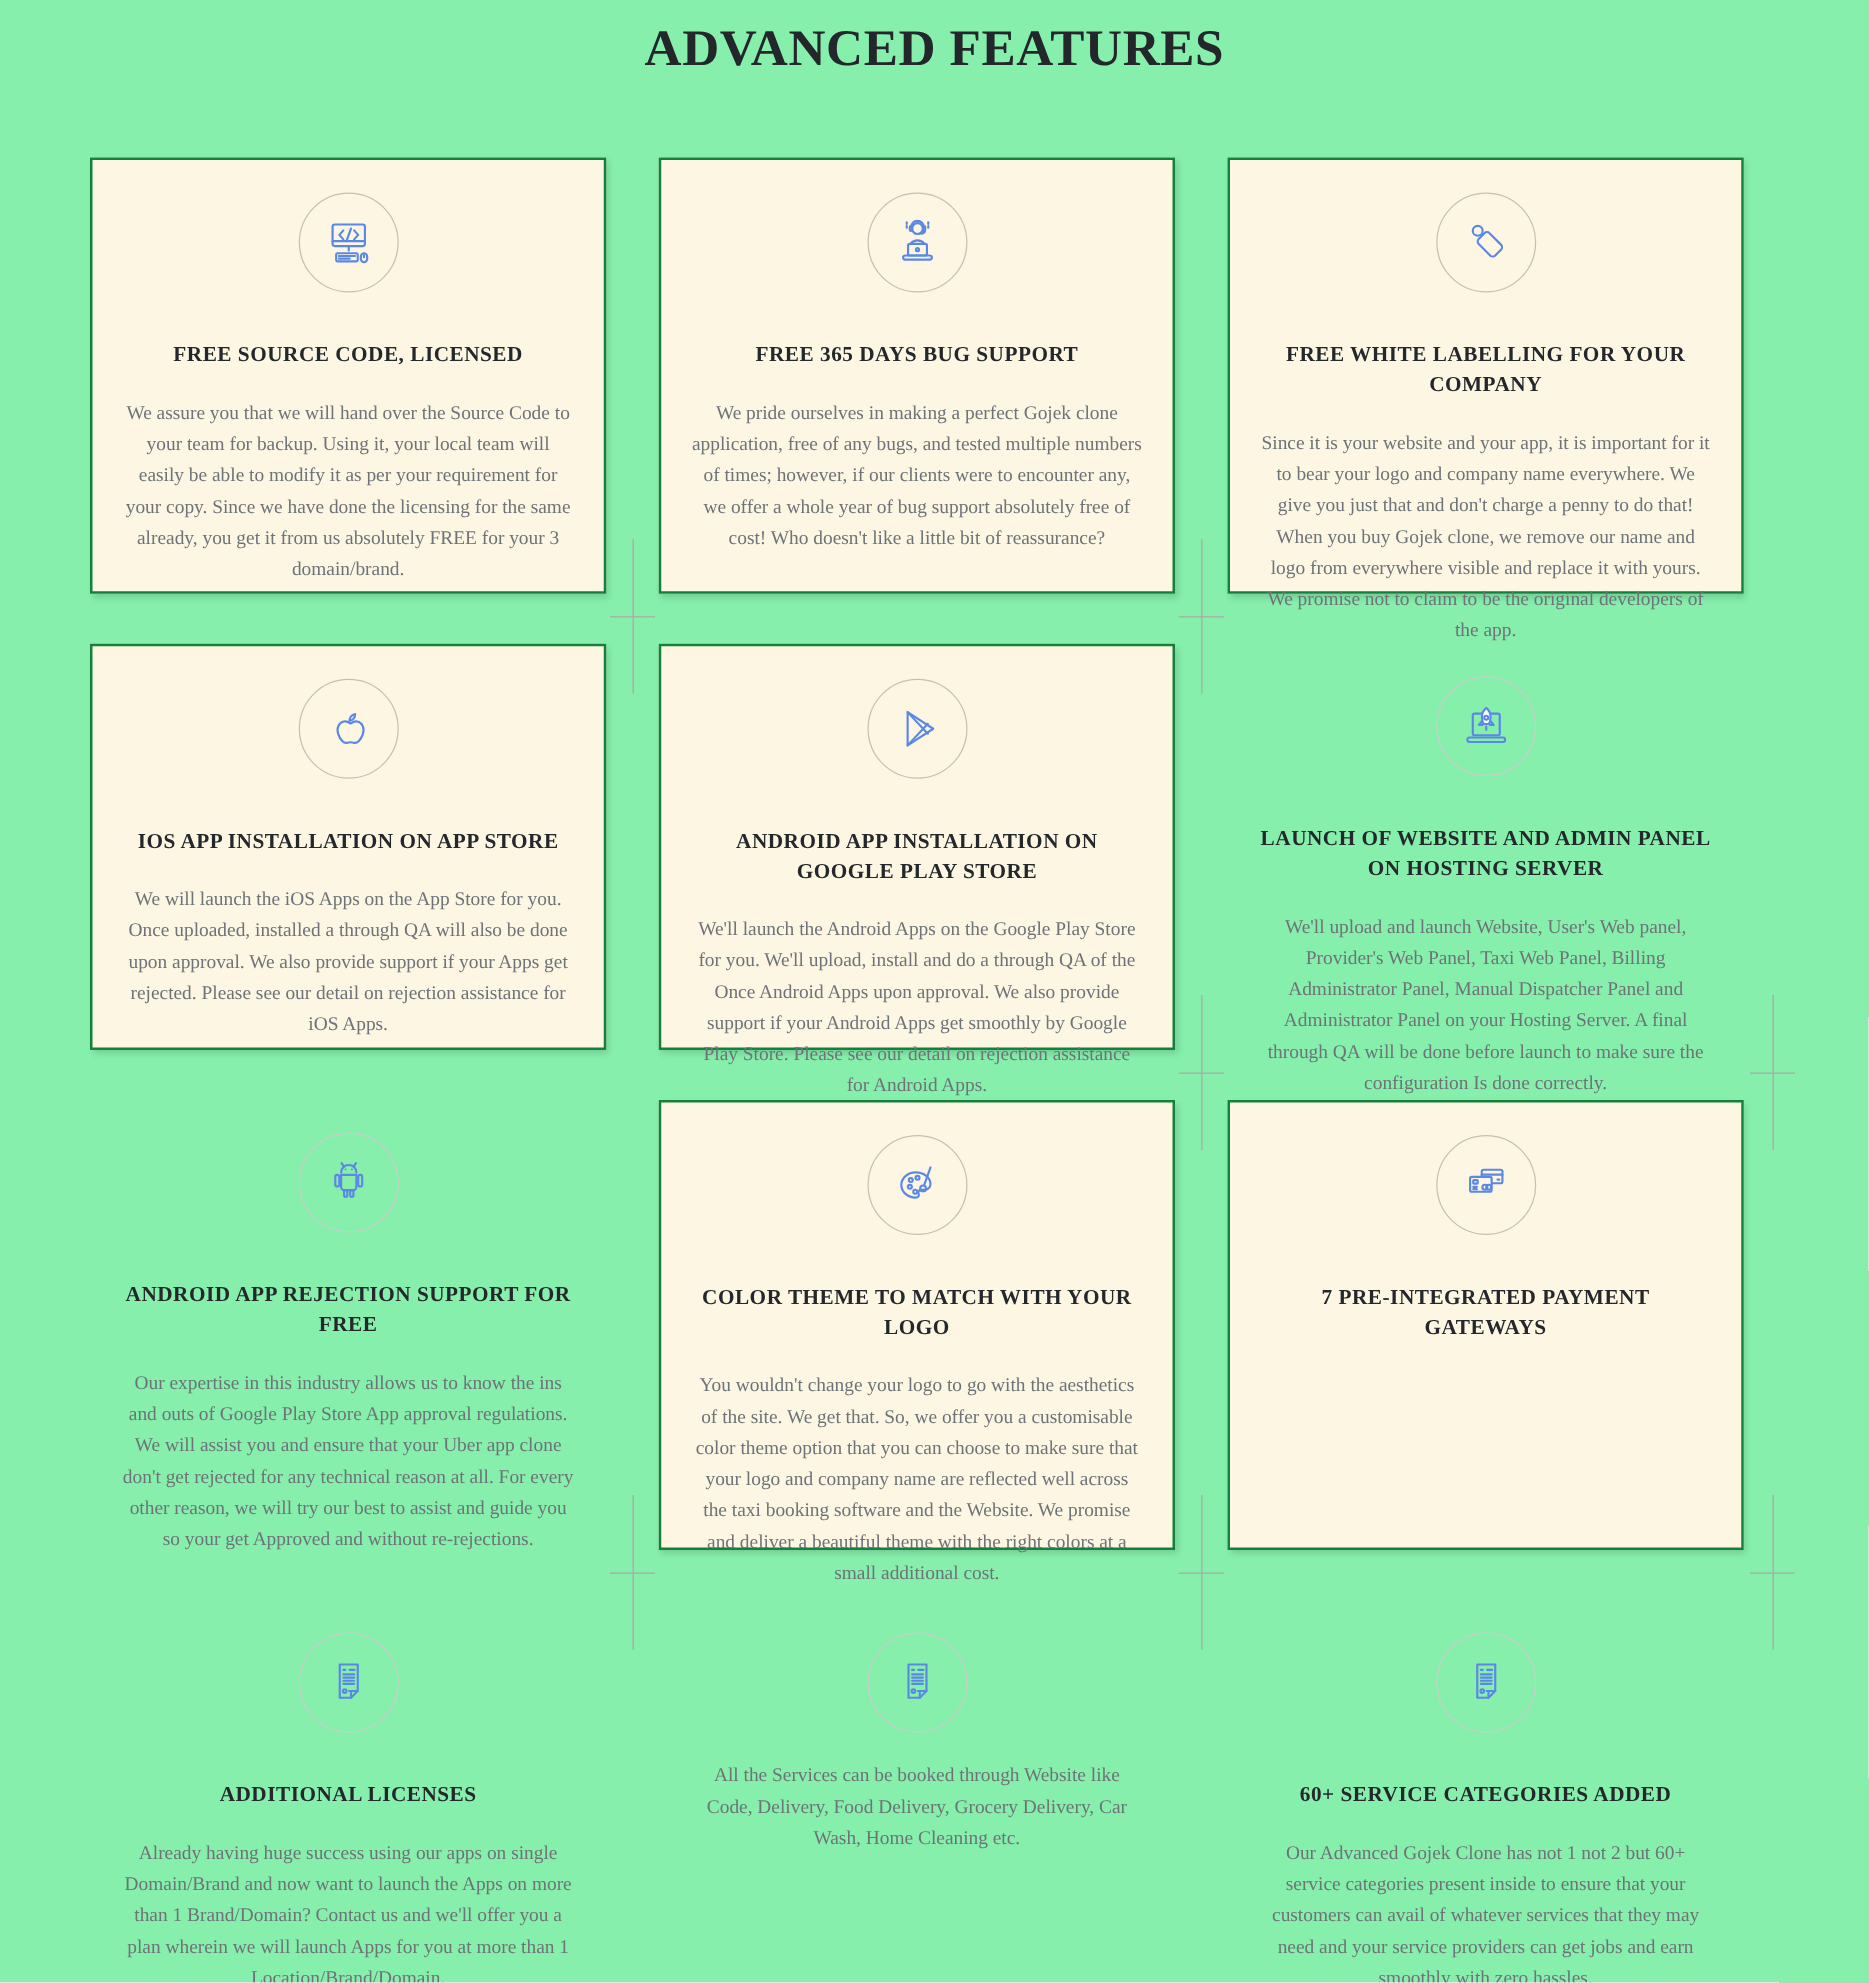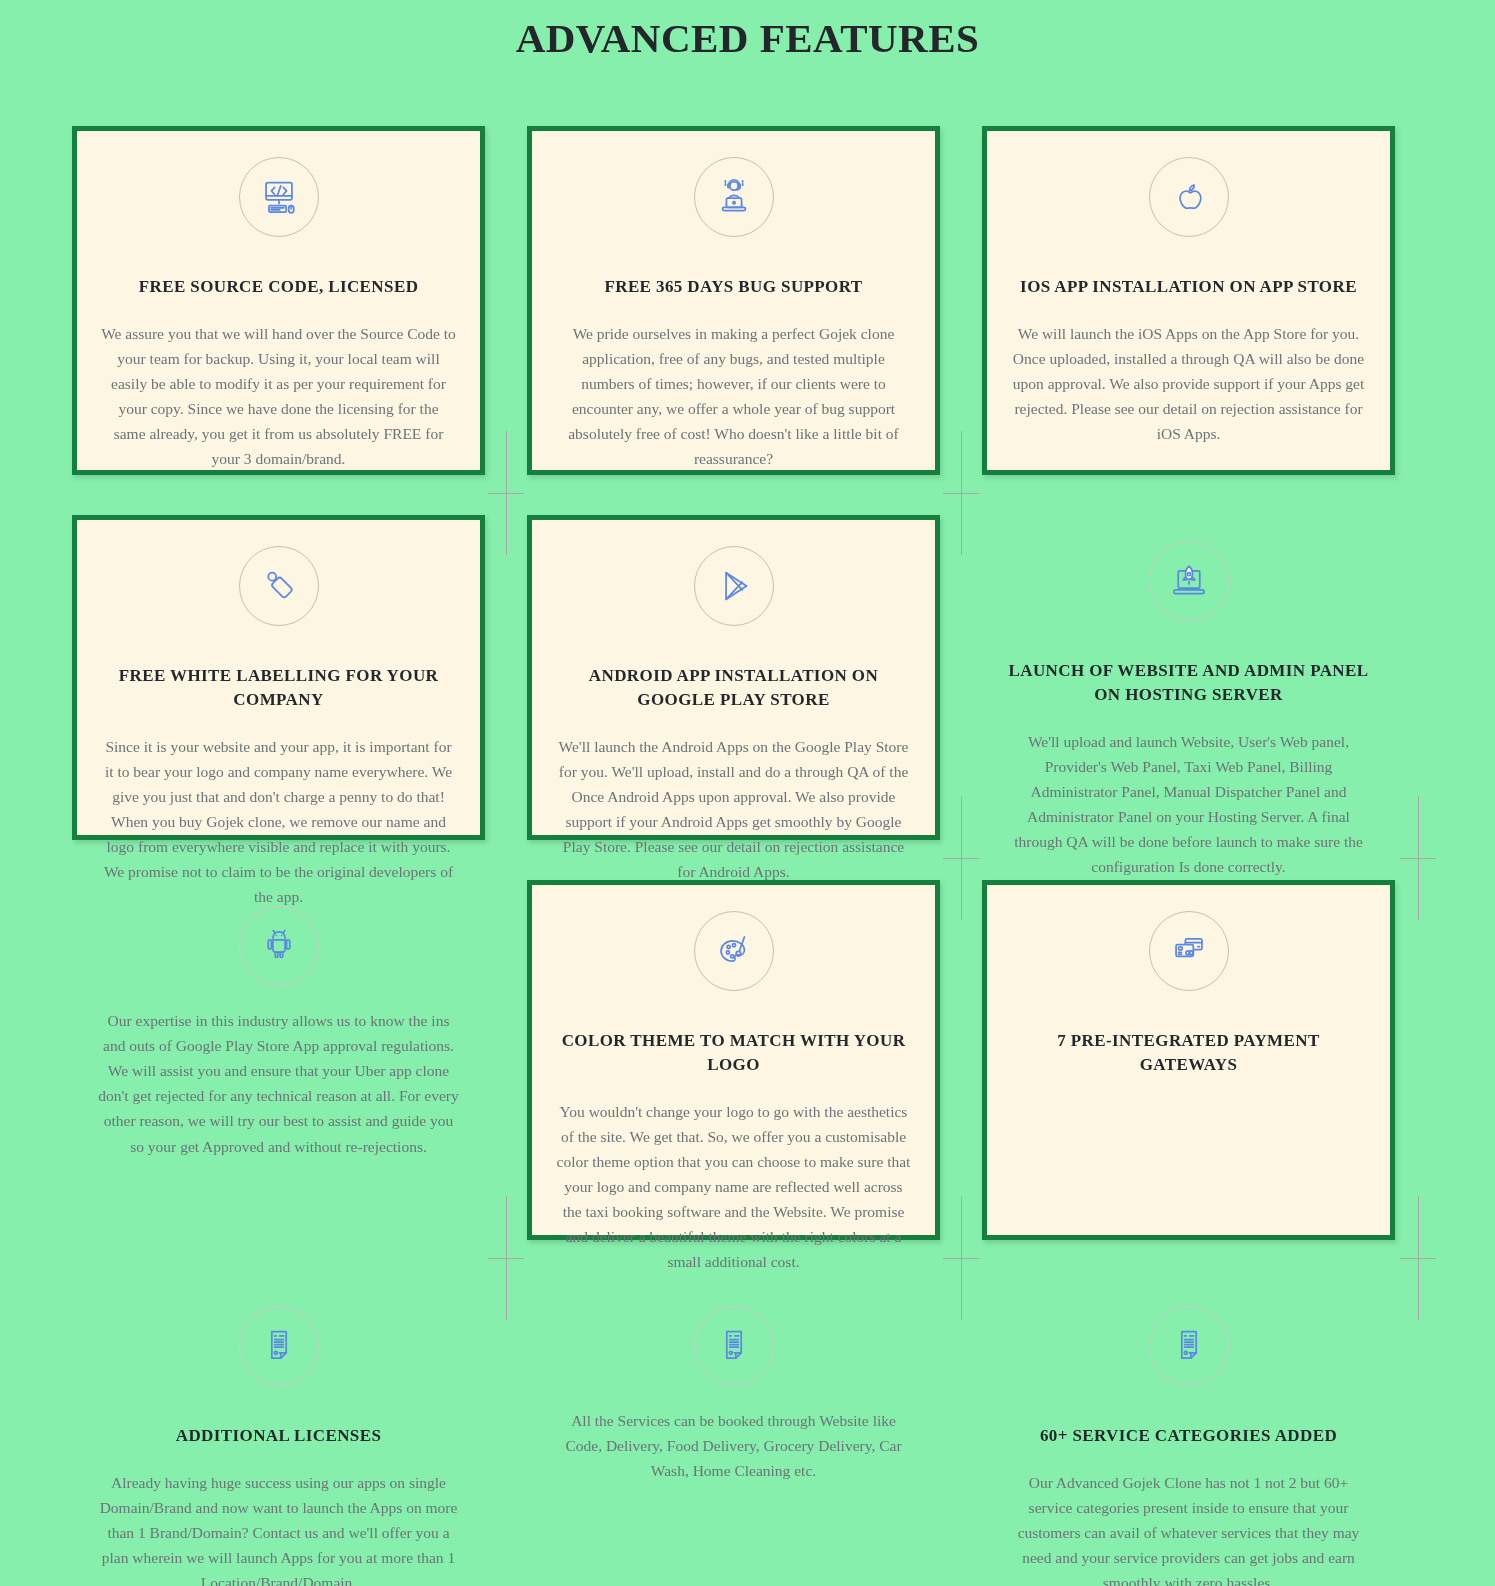--- a/index.html
+++ b/index.html
@@ -23,21 +23,21 @@
     column-gap:42px; row-gap:40px;
     margin-left:72px; margin-top:64px;
   }
   .card {
     box-sizing:border-box;
     padding:24px 24px 10px;
     text-align:center;
   }
   .card.cream {
     background:#fdf6e3;
-    border:5px solid #15803d;
+    border:2px solid #15803d;
     box-shadow:2px 3px 5px rgba(0,0,0,.14);
   }
   .icon-circle {
     width:78px; height:78px;
     margin:2px auto 0;
     border:1px solid #c7c0b1;
     border-radius:50%;
     display:flex; align-items:center; justify-content:center;
   }
   .card.plain .icon-circle { border-color:#cccccc; }
@@ -103,37 +103,37 @@
           <rect x="16" y="46.5" width="32" height="4.5" rx="2.25"></rect>
         </svg>
       </div>
       <h3 class="card-title">FREE 365 DAYS BUG SUPPORT</h3>
       <p class="card-body">We pride ourselves in making a perfect Gojek clone application, free of any bugs, and tested multiple numbers of times; however, if our clients were to encounter any, we offer a whole year of bug support absolutely free of cost! Who doesn't like a little bit of reassurance?</p>
     </div>
 
     <div class="card cream">
       <div class="icon-circle">
         <svg class="ic" width="46" height="46" viewBox="0 0 64 64">
+          <circle cx="22.5" cy="19" r="5.5"></circle>
+          <rect x="27.5" y="21" width="17" height="26" rx="4" transform="rotate(-45 36 34)"></rect>
+        </svg>
+      </div>
+      <h3 class="card-title">FREE WHITE LABELLING FOR YOUR COMPANY</h3>
+      <p class="card-body">Since it is your website and your app, it is important for it to bear your logo and company name everywhere. We give you just that and don't charge a penny to do that! When you buy Gojek clone, we remove our name and logo from everywhere visible and replace it with yours. We promise not to claim to be the original developers of the app.</p>
+    </div>
+
+    <div class="card cream">
+      <div class="icon-circle">
+        <svg class="ic" width="46" height="46" viewBox="0 0 64 64">
           <path d="M41.5 24c-2.7-.5-5.2.6-6.7 1.8-.5.4-1.1.4-1.6 0-1.5-1.2-4-2.3-6.7-1.8-5.5 1-8.4 7.3-6.2 13.9 2.2 6.5 6.4 10.6 9.7 9.8 1.1-.3 2.2-.7 4-.7s2.9.4 4 .7c3.3.8 7.5-3.3 9.7-9.8 2.2-6.6-.7-12.9-6.2-13.9z"></path>
           <path d="M32.8 23.3c-.2-3.8 2.6-7.2 6.3-7.7.2 3.8-2.6 7.3-6.3 7.7z"></path>
         </svg>
       </div>
       <h3 class="card-title">IOS APP INSTALLATION ON APP STORE</h3>
       <p class="card-body">We will launch the iOS Apps on the App Store for you. Once uploaded, installed a through QA will also be done upon approval. We also provide support if your Apps get rejected. Please see our detail on rejection assistance for iOS Apps.</p>
-    </div>
-
-    <div class="card cream">
-      <div class="icon-circle">
-        <svg class="ic" width="46" height="46" viewBox="0 0 64 64">
-          <circle cx="22.5" cy="19" r="5.5"></circle>
-          <rect x="27.5" y="21" width="17" height="26" rx="4" transform="rotate(-45 36 34)"></rect>
-        </svg>
-      </div>
-      <h3 class="card-title">FREE WHITE LABELLING FOR YOUR COMPANY</h3>
-      <p class="card-body">Since it is your website and your app, it is important for it to bear your logo and company name everywhere. We give you just that and don't charge a penny to do that! When you buy Gojek clone, we remove our name and logo from everywhere visible and replace it with yours. We promise not to claim to be the original developers of the app.</p>
     </div>
 
     <div class="card cream">
       <div class="icon-circle">
         <svg class="ic" width="46" height="46" viewBox="0 0 64 64">
           <path d="M21 13.5L49.5 32 21 50.5Z"></path>
           <path d="M21 13.5l22.5 24M21 50.5l22.5-24"></path>
         </svg>
       </div>
       <h3 class="card-title">ANDROID APP INSTALLATION ON GOOGLE PLAY STORE</h3>
@@ -162,20 +162,21 @@
           <path d="M26.5 14l-2.5-3.5M37.5 14l2.5-3.5"></path>
           <circle class="dot" cx="28.5" cy="17.5" r="1"></circle>
           <circle class="dot" cx="35.5" cy="17.5" r="1"></circle>
           <path d="M23.5 23.5h17v13.5a3.5 3.5 0 0 1-3.5 3.5h-10a3.5 3.5 0 0 1-3.5-3.5z"></path>
           <rect x="17" y="23.5" width="4.5" height="13" rx="2.25"></rect>
           <rect x="42.5" y="23.5" width="4.5" height="13" rx="2.25"></rect>
           <rect x="26.8" y="40.5" width="3.6" height="7.5" rx="1.8"></rect>
           <rect x="33.6" y="40.5" width="3.6" height="7.5" rx="1.8"></rect>
         </svg>
       </div>
+      <h3 class="card-title">ANDROID APP REJECTION SUPPORT FOR FREE</h3>
       <p class="card-body">Our expertise in this industry allows us to know the ins and outs of Google Play Store App approval regulations. We will assist you and ensure that your Uber app clone don't get rejected for any technical reason at all. For every other reason, we will try our best to assist and guide you so your get Approved and without re-rejections.</p>
     </div>
 
     <div class="card cream">
       <div class="icon-circle">
         <svg class="ic" width="46" height="46" viewBox="0 0 64 64">
           <path d="M30 18c-9 0-16 6.3-16 14s7 14 16 14c2.8 0 4.2-2.2 3.2-4.4-.9-2 .4-4.1 2.6-4.1h3.5c4 0 7.2-2.9 7.2-6.7C46.5 23.7 39 18 30 18z"></path>
           <circle cx="24.5" cy="26.5" r="2.2"></circle>
           <circle cx="32" cy="24" r="2.2"></circle>
           <circle cx="23.5" cy="34" r="2.2"></circle>

